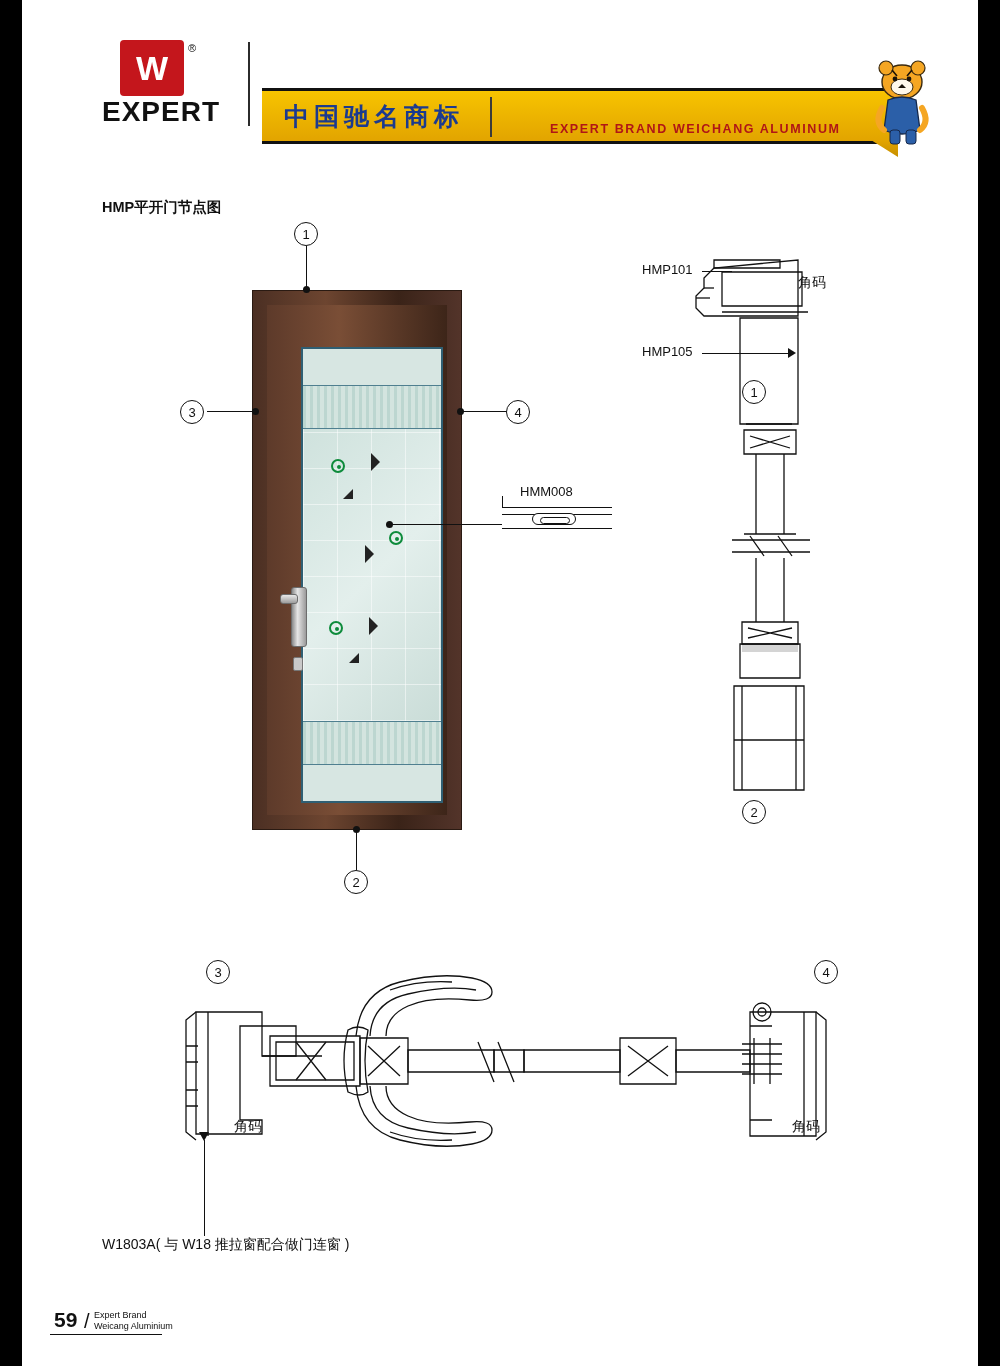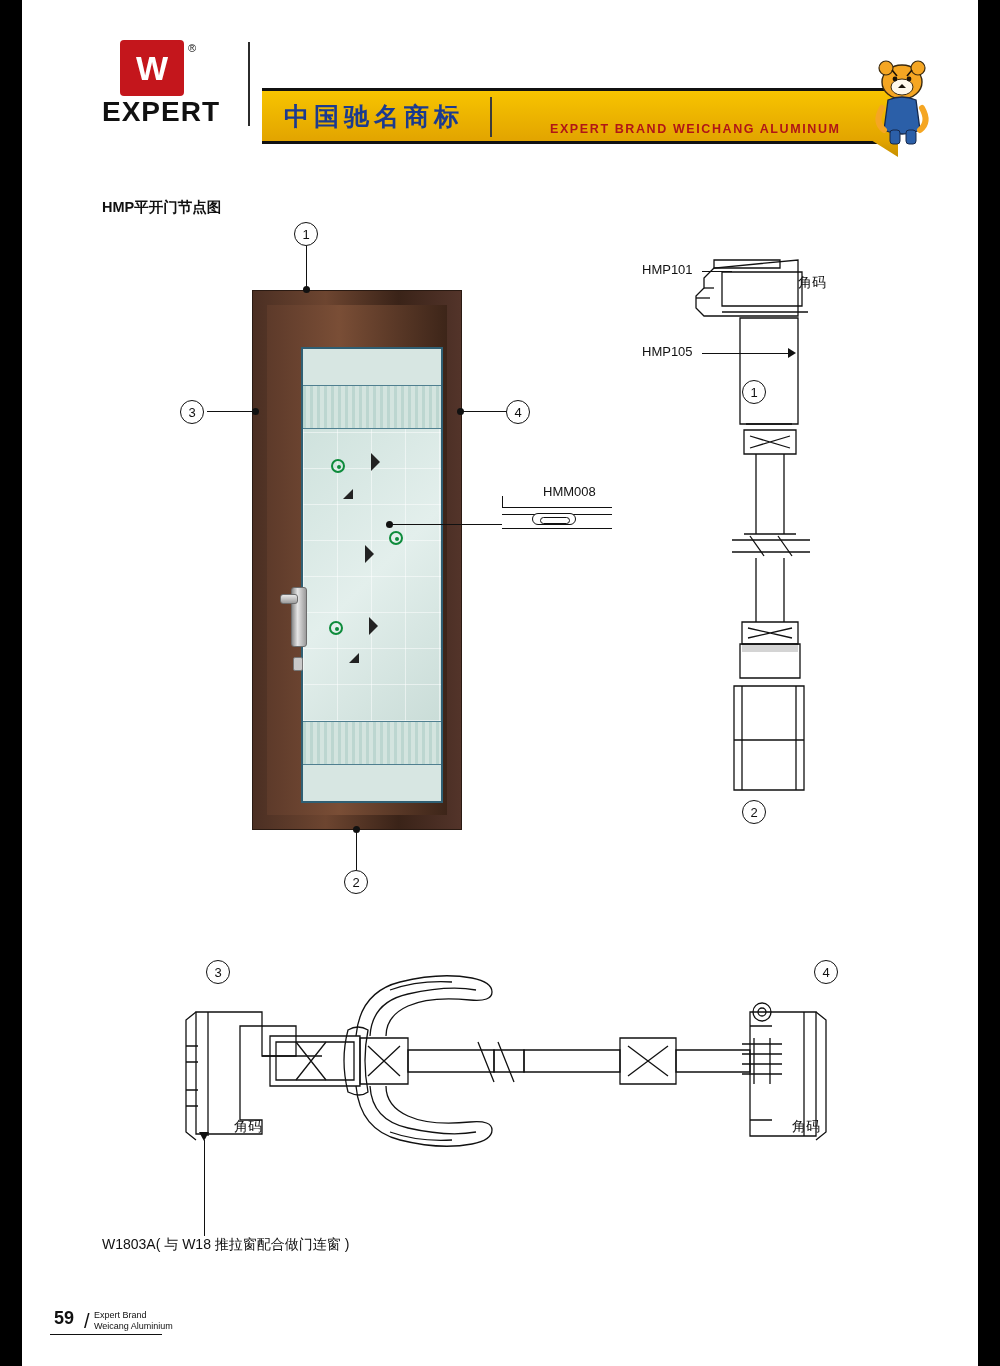--- a/index.html
+++ b/index.html
@@ -173,21 +173,21 @@
   
   #right-sec { position:absolute; left:600px; top:240px; width:300px; height:620px; }
   
   #bot-sec { position:absolute; left:120px; top:950px; width:740px; height:300px; }
   #w1803 {
     position:absolute; left:80px; top:1236px; font-size:14px; color:#111;
   }
   
   #footer { position:absolute; left:0; bottom:18px; width:956px; height:40px; }
   #pg-num {
-    position:absolute; left:32px; top:0px; font-size:18px; font-weight:bold; color:#111;
+    position:absolute; left:32px; top:0px; font-size:21px; font-weight:bold; color:#111;
   }
   #pg-slash { position:absolute; left:62px; top:2px; font-size:20px; color:#111; }
   #pg-sub1 { position:absolute; left:72px; top:2px; font-size:9px; color:#111; }
   #pg-sub2 { position:absolute; left:72px; top:13px; font-size:9px; color:#111; }
   #pg-rule { position:absolute; left:28px; top:26px; width:112px; height:1.4px; background:#111; }
 </style>
 </head>
 <body>
 
 <div id="page">
@@ -275,21 +275,21 @@
     <div class="dot" style="left:225px; top:128px;"></div>
     <div class="ln" style="left:228px; top:131px; width:48px; height:1.4px;"></div>
     <div class="callout" style="left:274px; top:120px;">
       <span>4</span>
     </div>
   </div>
 
   <div class="dot" style="left:364px; top:521px;"></div>
   <div class="ln" style="left:368px; top:524px; width:112px; height:1.2px;"></div>
   <div class="ln" style="left:480px; top:496px; width:1.2px; height:29px;"></div>
-  <div class="lbl" style="left:498px; top:484px;margin-left:23px;">HMM008</div>
+  <div class="lbl" style="left:498px; top:484px;">HMM008</div>
   <div id="hmm-detail">
     <div id="hmm-bar"></div>
     <div id="hmm-oval"></div>
   </div>
 
   <div id="right-sec">
     <svg width="300" height="620" viewBox="0 0 300 620">
       <g fill="none" stroke="#111" stroke-width="1.3">
 
         <path d="M92 20 h66 v8 h-66 z"></path>

